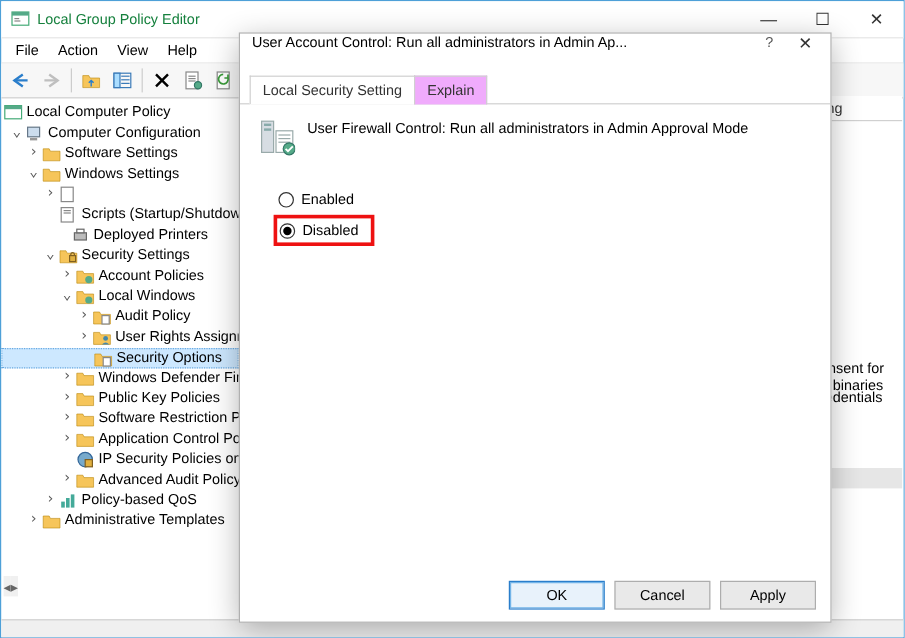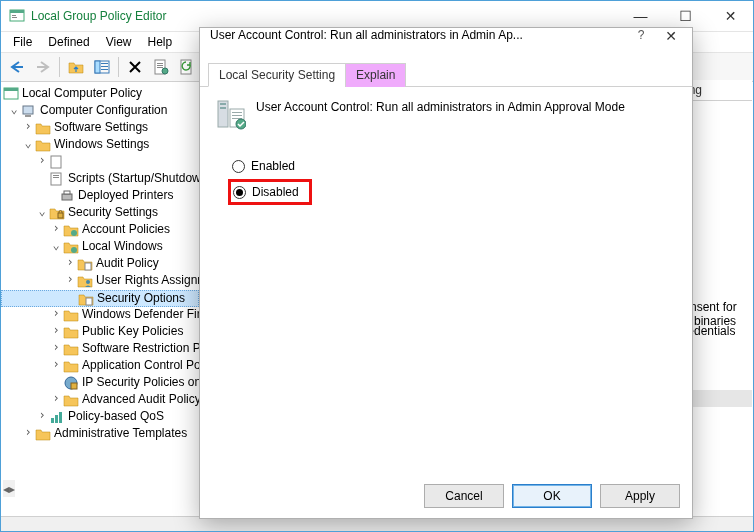--- a/index.html
+++ b/index.html
@@ -67,21 +67,21 @@
     <span class="title">Local Group Policy Editor</span>
     <div class="winbtns">
       <div>—</div>
       <div>☐</div>
       <div>✕</div>
     </div>
   </div>
 
   <div class="menubar">
     <span>File</span>
-    <span>Defined</span>
+    <span>Action</span>
     <span>View</span>
     <span>Help</span>
   </div>
 
   <div class="toolbar">
     <div class="tbtn">
         <svg width="16" height="14" viewBox="0 0 16 14">
           <path d="M10 2 L3 7 L10 12" fill="none" stroke="#2a7ecb" stroke-width="2"></path>
           <path d="M3 7 H14" stroke="#2a7ecb" stroke-width="2"></path>
         </svg>
@@ -356,33 +356,33 @@
             <rect x="4" y="2" width="10" height="26" fill="#d7dde3" stroke="#9aa"></rect>
             <rect x="6" y="4" width="6" height="2" fill="#8aa"></rect>
             <rect x="6" y="8" width="6" height="2" fill="#8aa"></rect>
             <rect x="16" y="10" width="14" height="18" fill="#fff" stroke="#9aa"></rect>
             <rect x="18" y="13" width="10" height="1" fill="#9aa"></rect>
             <rect x="18" y="16" width="10" height="1" fill="#9aa"></rect>
             <rect x="18" y="19" width="10" height="1" fill="#9aa"></rect>
             <circle cx="27" cy="25" r="5" fill="#5a8" stroke="#376"></circle>
             <path d="M24 25 l2 2 l4 -4" stroke="#fff" fill="none" stroke-width="1.5"></path>
           </svg>
-        <div style="line-height:1.35">User Account Control: Run all administrators in Admin Approval Mode</div>
+        <div style="line-height:1.35">User Firewall Control: Run all administrators in Admin Approval Mode</div>
       </div>
       <div class="radio-row">
         <span class="radio"></span>
         <span>Enabled</span>
       </div>
       <div style="margin:4px 0 0 14px">
         <span class="highlight">
           <span class="radio checked"></span>
           <span>Disabled</span>
         </span>
       </div>
     </div>
     <div class="dlg-btns">
+      <div class="btn default">OK</div>
       <div class="btn">Cancel</div>
-      <div class="btn default">OK</div>
       <div class="btn">Apply</div>
     </div>
   </div>
 
 </div>
 
 </body></html>

